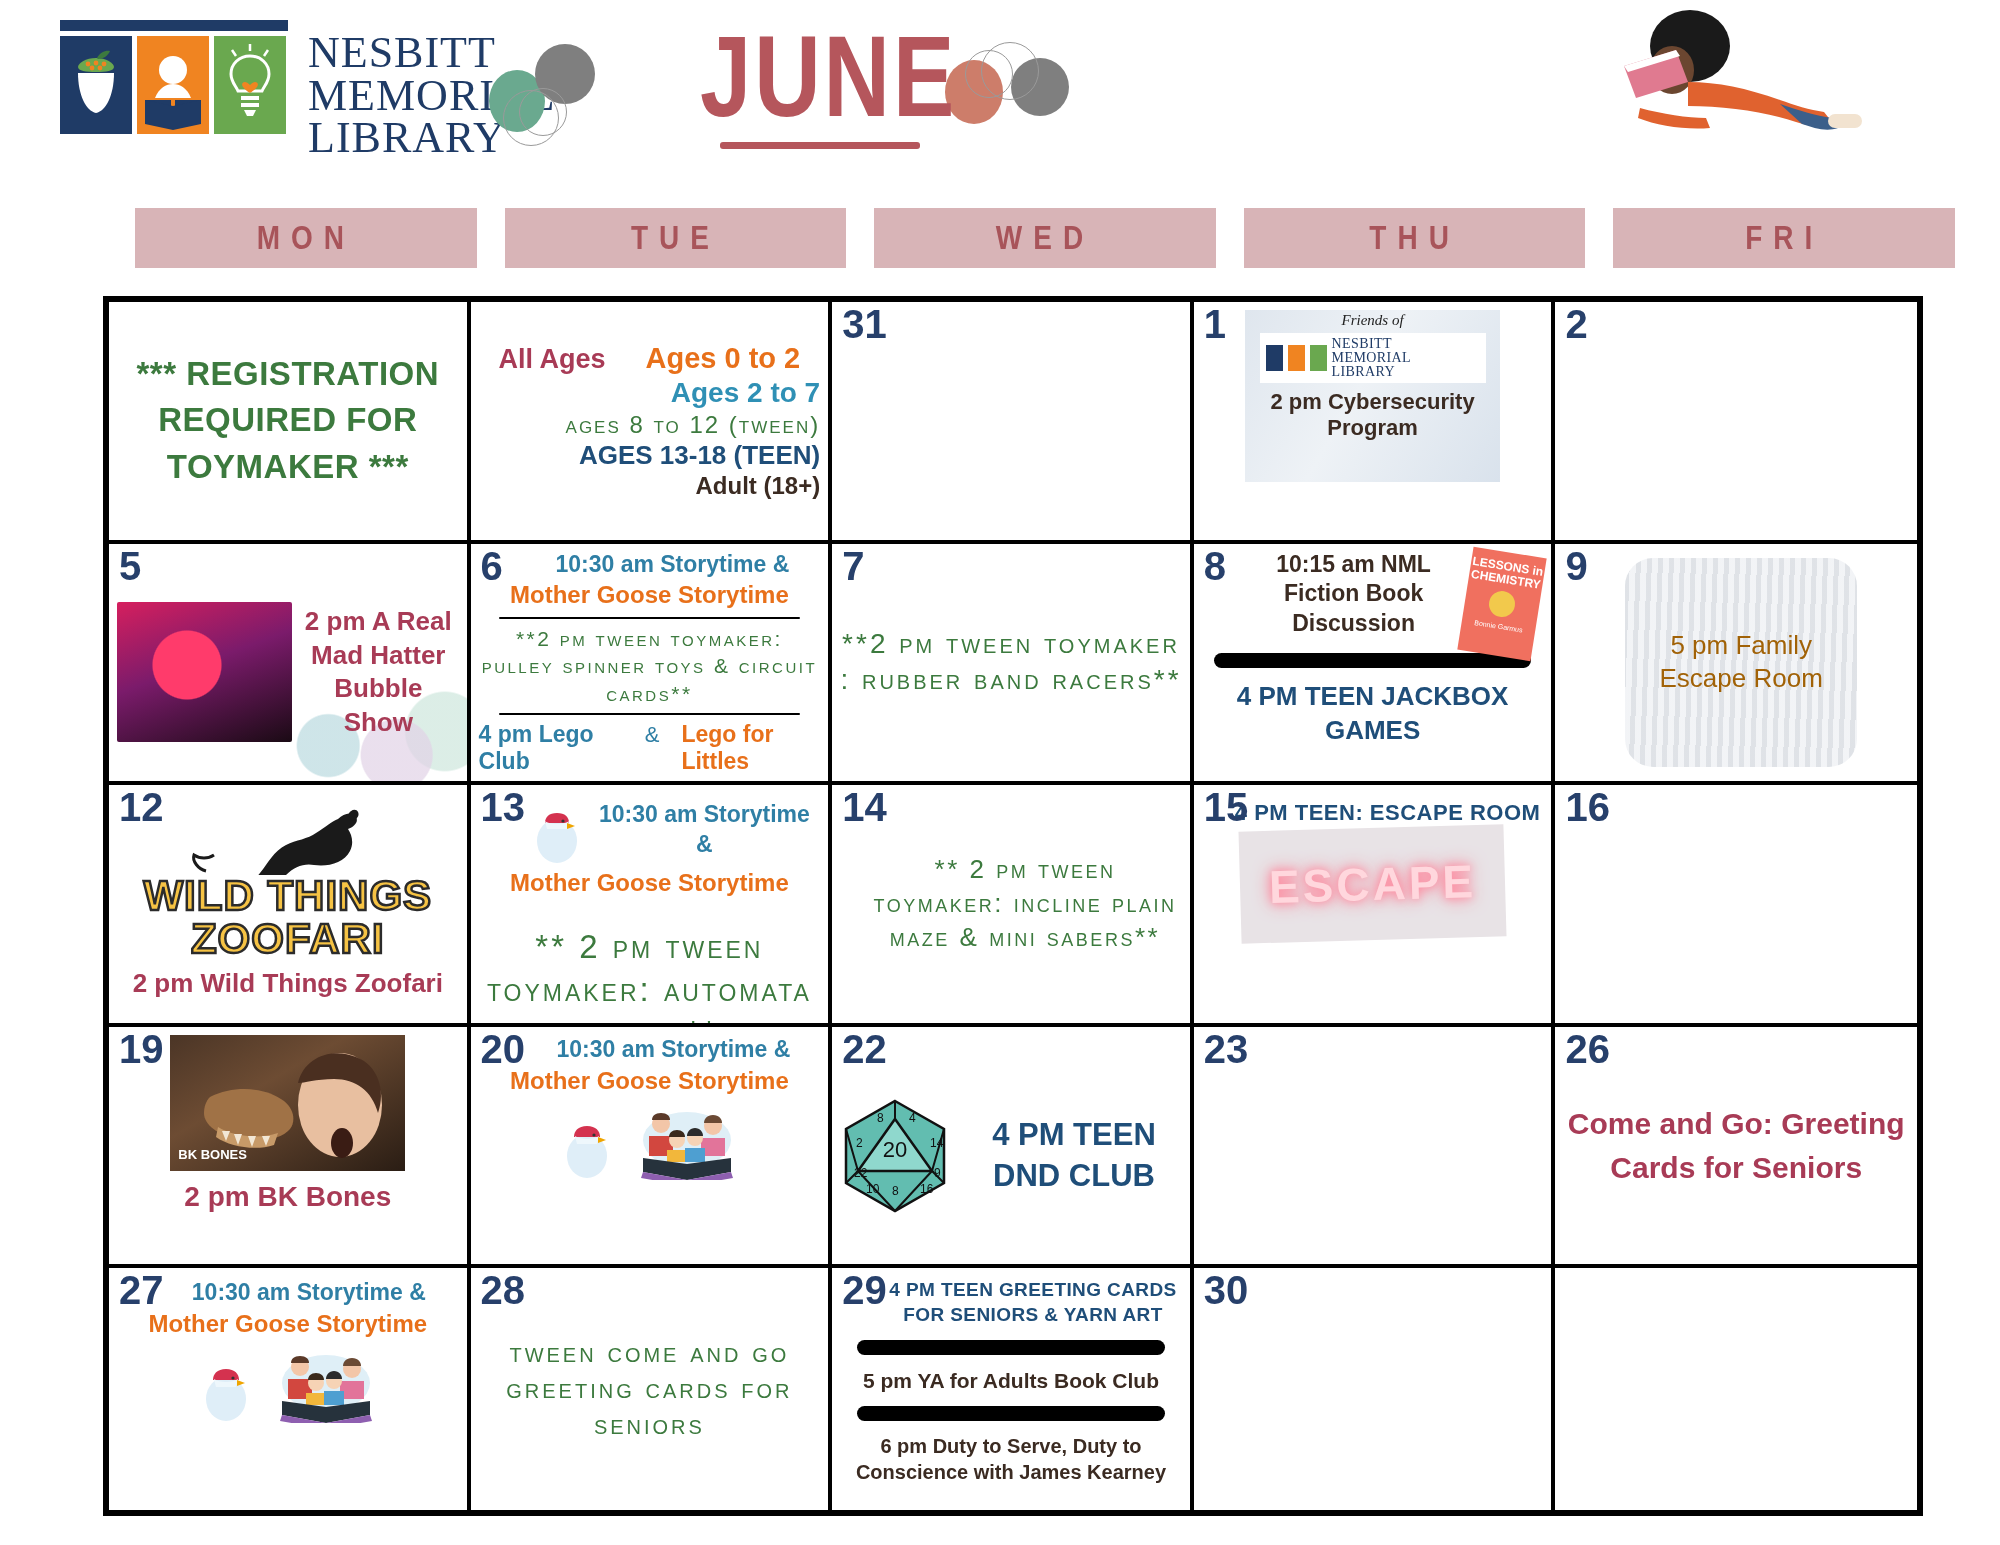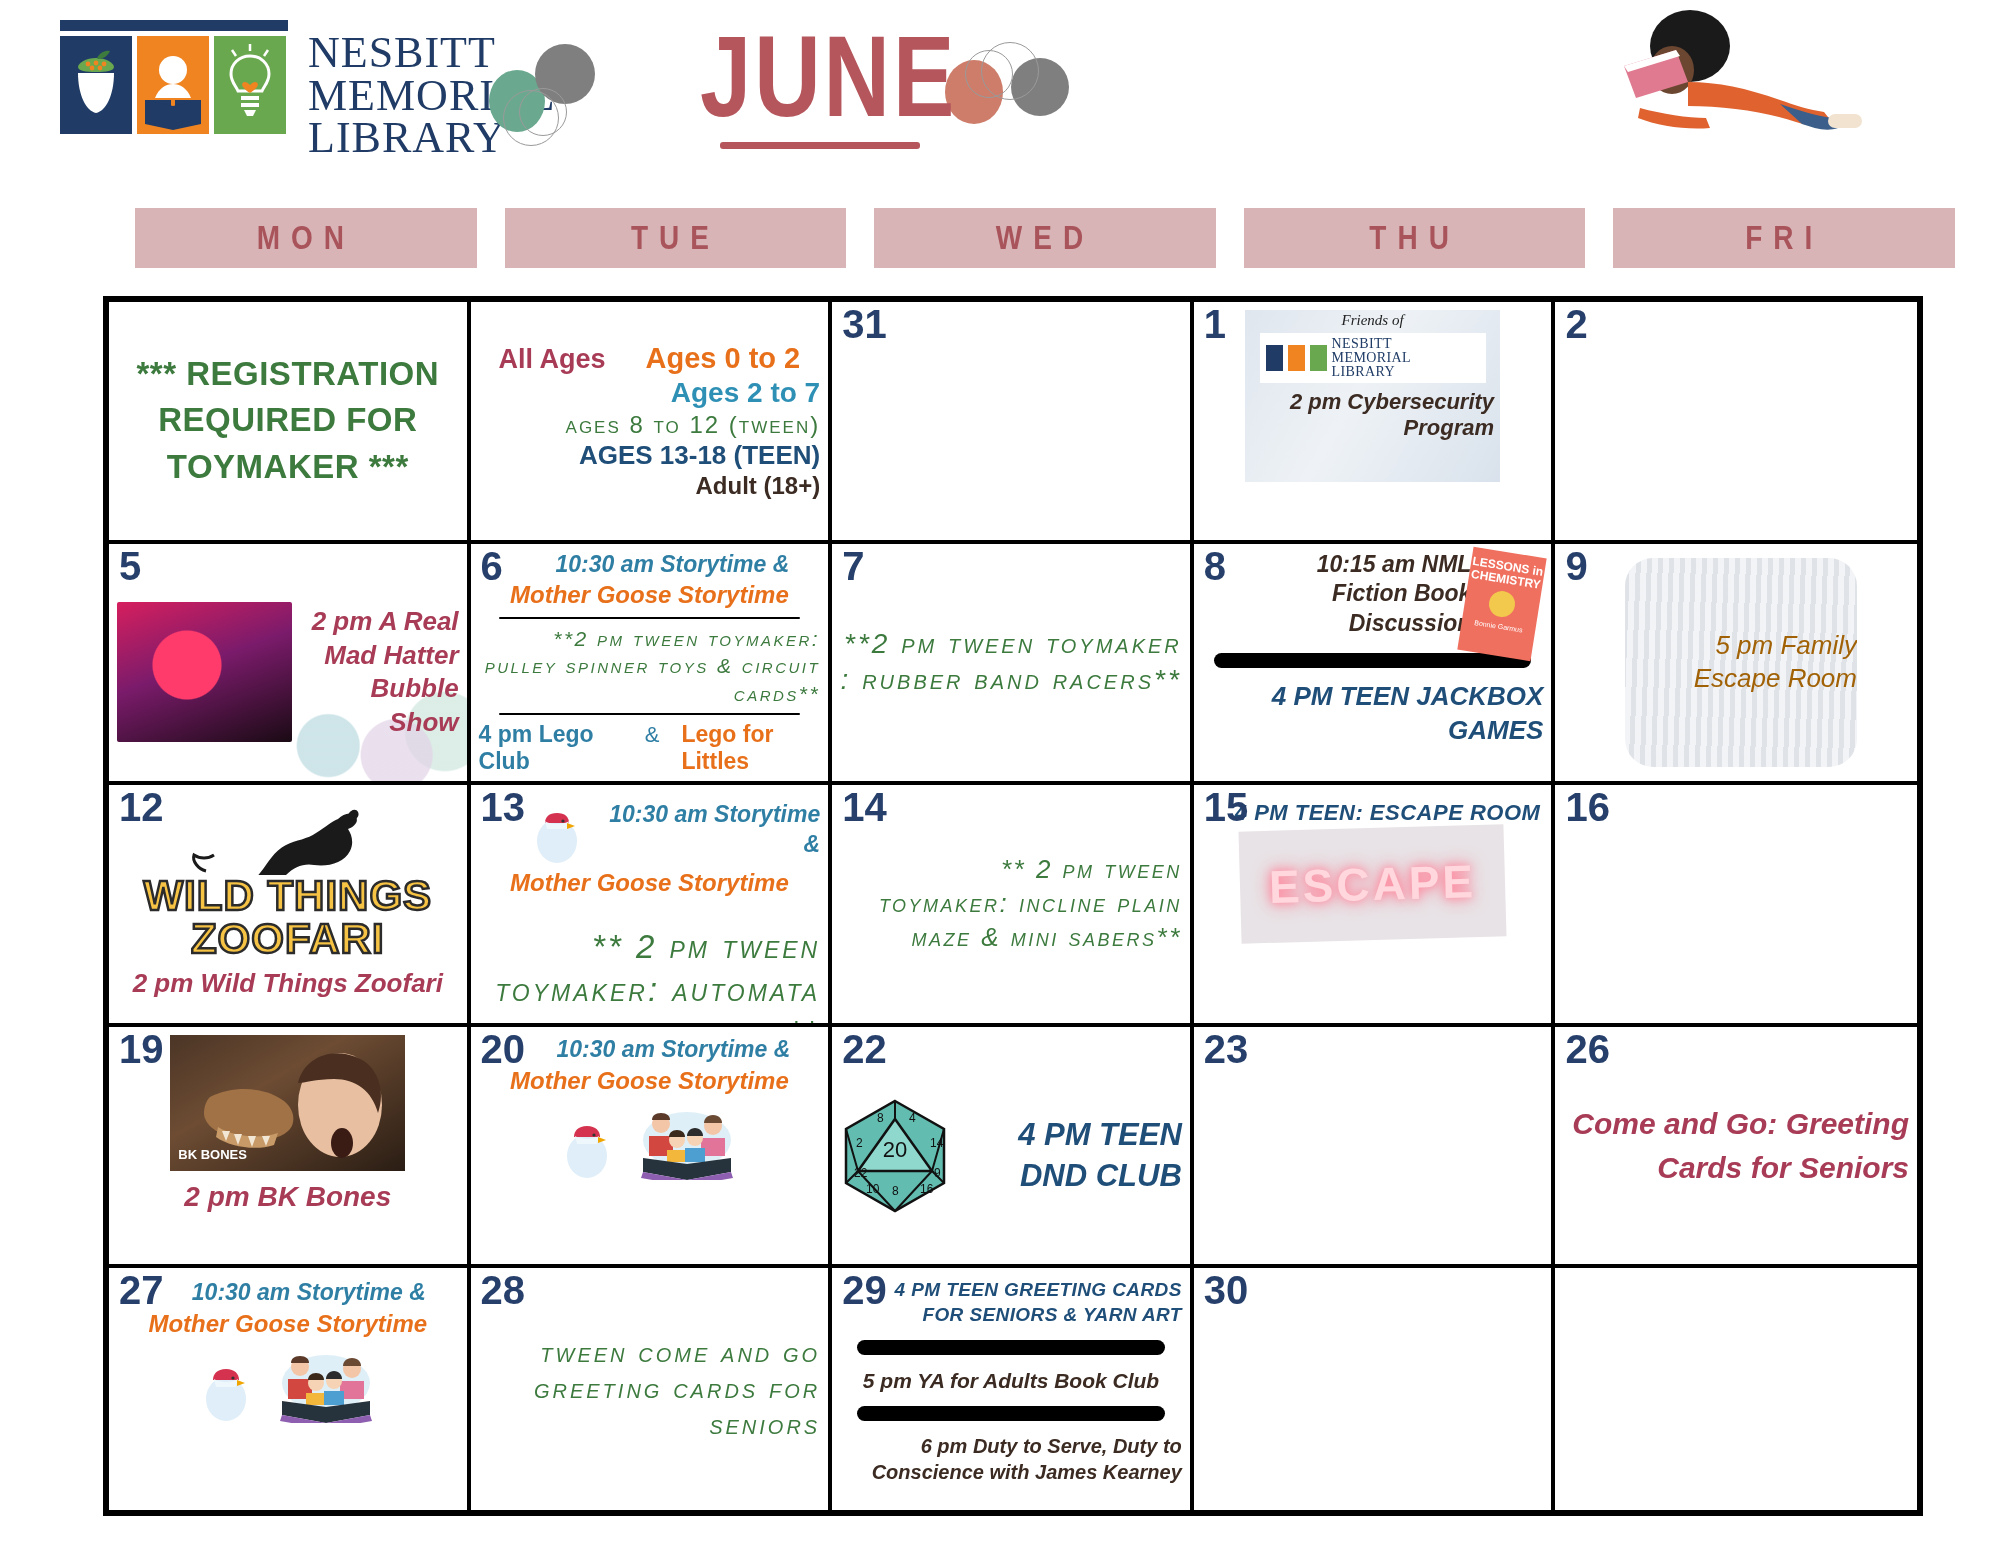--- a/index.html
+++ b/index.html
@@ -134,21 +134,21 @@
   .age-all    { font-size: 27px; font-weight: bold; color: #a83b56; }
   .age-02     { font-size: 29px; font-weight: bold; color: #e8701a; }
   .age-27     { font-size: 28px; font-weight: bold; color: #2f90b5; }
   .age-812    { font-size: 24px; color: #3c7a3e; letter-spacing: 2px; font-variant: small-caps; text-transform: lowercase;}
   .age-1318   { font-size: 26px; font-weight: bold; color: #1f4e79; }
   .age-adult  { font-size: 24px; font-weight: bold; color: #3b2b22; }
 
   
   .pic { position: relative; overflow: hidden; }
 
-  .evt { line-height: 1.3; text-align: right; font-style: italic; }
+  .evt { line-height: 1.3; text-align: center; }
 
   
   #bubble-pic { width: 175px; height: 140px; background:
       radial-gradient(circle at 40% 45%, #ff3b6b 0 26%, transparent 27%),
       linear-gradient(160deg,#d61f5e 0%,#7b1b6b 45%,#1a0a14 100%);
       border-radius: 2px; flex:0 0 auto; }
   #bubble-bg { position:absolute; right:0; bottom:0; width:185px; height:118px;
       background: radial-gradient(circle at 25% 70%, rgba(190,220,225,.75) 0 19%, transparent 20%),
                   radial-gradient(circle at 62% 78%, rgba(225,210,230,.7) 0 24%, transparent 25%),
                   radial-gradient(circle at 88% 58%, rgba(205,230,220,.7) 0 22%, transparent 23%); }

